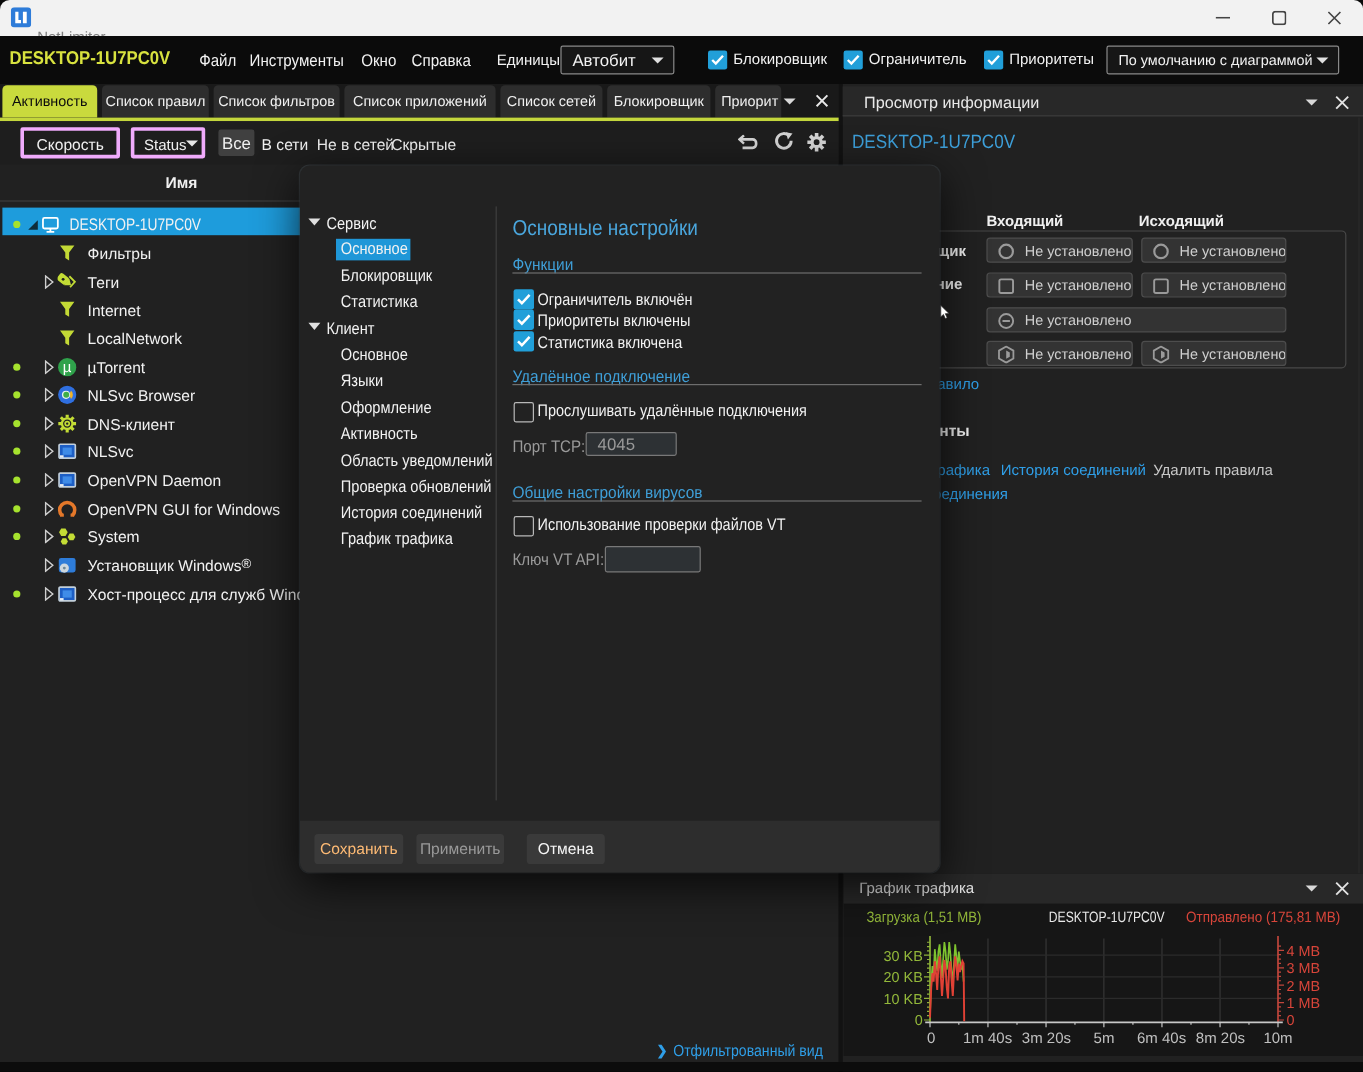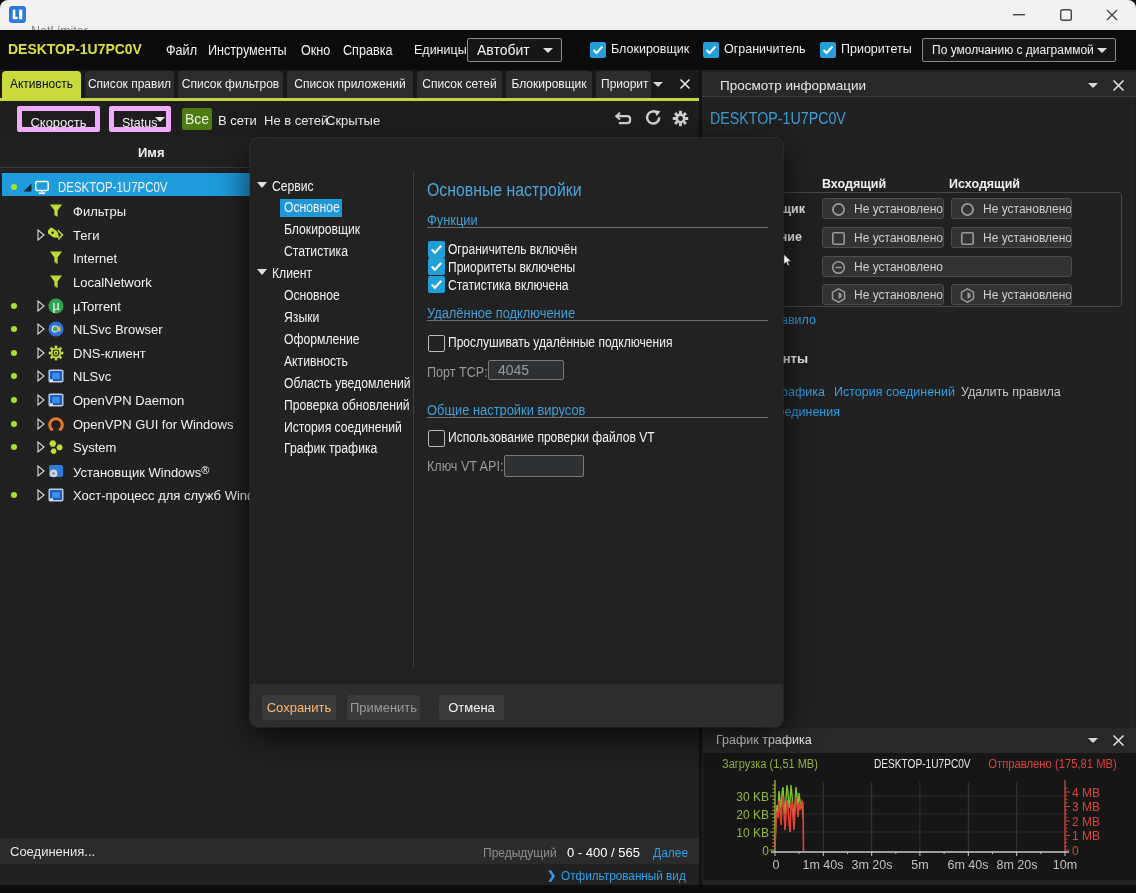--- a/index.html
+++ b/index.html
@@ -23,21 +23,21 @@
 .cb svg { position:absolute; left:1px; top:1px; }
 .cblabel { position:absolute; top:12px; font-size:12.5px; color:#f2f2f2; }
 
 
 #leftpane { position:absolute; left:0; top:70px; width:699px; height:823px; background:#212121; }
 #tabstrip { position:absolute; left:0; top:0; width:699px; height:31px; background:#191919; }
 #tabstrip .underline { position:absolute; left:0; top:28px; width:699px; height:3px; background:#c3d63c; }
 .tab { position:absolute; top:1px; height:27px; background:#2d2d2d; border-radius:4px 4px 0 0; font-size:12px; color:#f0f0f0; text-align:center; line-height:27px; overflow:hidden; white-space:nowrap; }
 .tab.active { background:#c9da3d; color:#0d0d0d; }
 #toolbar { position:absolute; left:0; top:31px; width:699px; height:36px; background:#1e1e1e; }
-.tbtn { position:absolute; top:5px; height:26px; border:5px solid #f0abfc; border-radius:2px; background:transparent; font-size:13px; color:#f0f0f0; text-align:center; line-height:24px; }
+.tbtn { position:absolute; top:5px; height:26px; border:3px solid #f0abfc; border-radius:2px; background:transparent; font-size:13px; color:#f0f0f0; text-align:center; line-height:24px; }
 .flattext { position:absolute; top:12px; font-size:13px; color:#f0f0f0; }
 #treeheader { position:absolute; left:0; top:67px; width:699px; height:31px; border-bottom:1px solid #3c3c3c; }
 #treeheader span { position:absolute; left:138px; top:8px; font-size:13px; font-weight:bold; color:#f0f0f0; }
 #tree { position:absolute; left:0; top:98px; width:699px; height:440px; }
 .trow { position:absolute; left:0; width:699px; height:24px; }
 .trow .txt { position:absolute; left:73px; top:5px; font-size:13px; color:#f2f2f2; white-space:nowrap; }
 .trow .dot { position:absolute; left:11px; top:9px; width:6px; height:6px; border-radius:50%; background:#a6e22e; }
 .trow .icon { position:absolute; left:48px; top:4px; width:16px; height:16px; }
 #selrow { position:absolute; left:2px; top:103px; width:697px; height:23px; background:#1e9cdc; }
 #statusbar { position:absolute; left:0; top:768px; width:699px; height:26px; background:#2b2b2b; font-size:13px; }
@@ -137,21 +137,21 @@
       <div class="hbtn-caret" style="left:653px;top:12px"></div>
       <svg class="abs" style="left:679px;top:8px" width="12" height="12">
           <path d="M1.5 1.5 L10.5 10.5 M10.5 1.5 L1.5 10.5" stroke="#e8e8e8" stroke-width="1.6"></path>
         </svg>
       <div class="underline"></div>
     </div>
     <div id="toolbar">
       <div class="tbtn" style="left:17px;width:83px">Скорость</div>
       <div class="tbtn" style="left:109px;width:62px;text-align:left;padding-left:8px;font-size:12.5px">Status</div>
       <div class="hbtn-caret" style="left:155px;top:16px;border-top-color:#e8e8e8"></div>
-      <div class="abs" style="left:182px;top:7px;width:30px;height:22px;background:#4d7c0f;border-radius:2px;text-align:center;line-height:22px;font-size:14px">Все</div>
+      <div class="abs" style="left:182px;top:7px;width:30px;height:22px;background:#404040;border-radius:2px;text-align:center;line-height:22px;font-size:14px">Все</div>
       <span class="flattext" style="left:218px">В сети</span>
       <span class="flattext" style="left:264px">Не в сетей</span>
       <span class="flattext" style="left:326px">Скрытые</span>
       <svg class="abs" style="left:615px;top:11px" width="17" height="14" viewBox="0 0 17 14">
           <path d="M5 0.8 L1.2 4.2 L5 7.6" stroke="#d4d4d4" stroke-width="2" fill="none"></path>
           <path d="M1.8 4.2 H12.2 A2.9 2.9 0 0 1 15.1 7.1 V8.3 A2.9 2.9 0 0 1 12.2 11.2 H3.8" stroke="#d4d4d4" stroke-width="2.2" fill="none"></path>
         </svg>
       <svg class="abs" style="left:644px;top:8px" width="18" height="18" viewBox="0 0 18 18">
           <path d="M13.8 4.4 A6.1 6.1 0 1 0 15.3 8.3" stroke="#d4d4d4" stroke-width="2.4" fill="none"></path>
           <polygon points="10.8,1.2 16.4,2.2 12.6,7.2" fill="#d4d4d4"></polygon>
@@ -331,26 +331,20 @@
         <svg class="abs" style="left:37px;top:6px" width="8" height="12">
             <polygon points="1,1 1,11 7,6" fill="none" stroke="#cfcfcf" stroke-width="1.2"></polygon>
           </svg>
         <svg class="icon" viewBox="0 0 16 16">
             <rect x="1.2" y="2.2" width="13.6" height="11.6" rx="1" fill="#1d5ec4" stroke="#c2cfda" stroke-width="1.4"></rect>
             <rect x="4.2" y="5" width="7.6" height="6" fill="#3f8ce8"></rect>
             <rect x="2" y="11.4" width="3" height="2" fill="#e8eef4"></rect>
           </svg>
         <span class="txt">Хост-процесс для служб Windows</span>
       </div>
-    </div>
-    <div id="statusbar">
-      <span class="abs" style="left:10px;top:6px;color:#e8e8e8">Соединения...</span>
-      <span class="abs" style="left:483px;top:8px;color:#8f8f8f;font-size:12px;white-space:nowrap">Предыдущий</span>
-      <span class="abs" style="left:567px;top:7px;color:#fff;font-size:13px;white-space:nowrap">0&nbsp;-&nbsp;400&nbsp;/&nbsp;565</span>
-      <span class="abs" style="left:653px;top:8px;color:#2f9fe8;font-size:12px;white-space:nowrap">Далее</span>
     </div>
     <div id="filterline">
       <span class="abs" style="left:547px;top:5px;color:#2f9fe8;font-weight:bold;font-size:11px">❯</span>
       <span class="abs sq" style="left:561px;top:4px;color:#2f9fe8;font-size:13.5px;transform:scaleX(0.87)">Отфильтрованный вид</span>
     </div>
   </div>
 
   <div id="rightpane">
     <div id="infoheader">
       <span>Просмотр информации</span>

